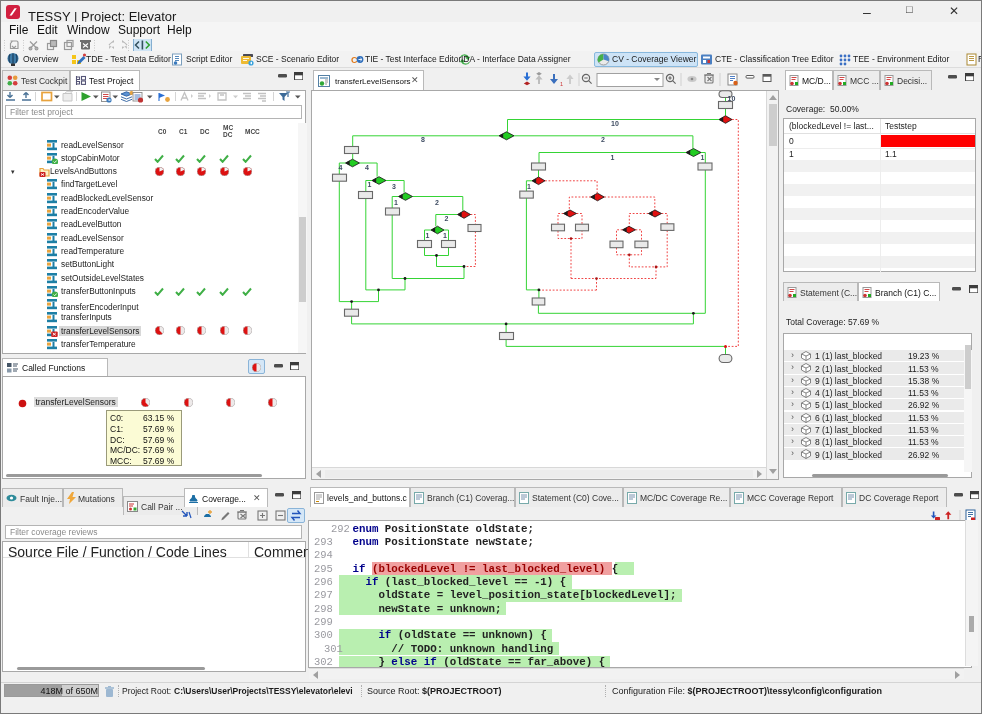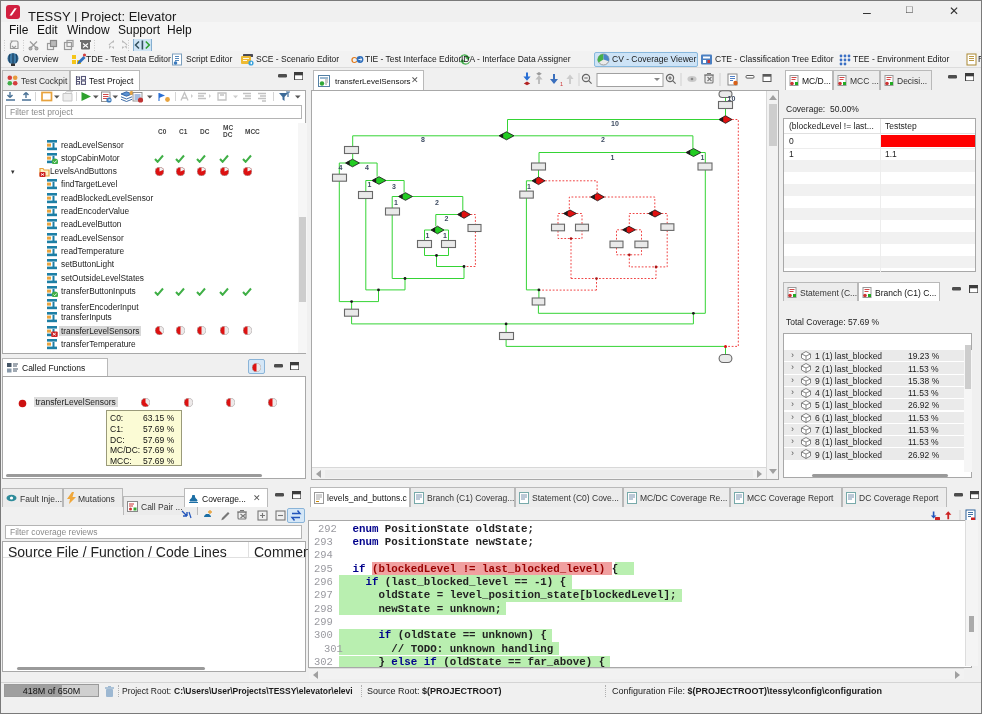--- a/index.html
+++ b/index.html
@@ -955,21 +955,21 @@
       <rect x="7" y="8" width="5" height="4" rx="0.5" fill="#c22"></rect>
       <path d="M20 11 v-5 l-2.5 0 3.5-4 3.5 4 -2.5 0 v5 z" fill="#c22" transform="scale(0.9) translate(1.5,0.5)"></path>
       <path d="M32 1 v11" stroke="#d0d0d0"></path>
       <rect x="38" y="1" width="9" height="11" fill="#fff" stroke="#2a6099"></rect>
         <path d="M40 3.5 h5 M40 5.5 h5 M40 7.5 h3" stroke="#2a6099" stroke-width="0.9"></path>
         <rect x="43" y="8.5" width="4" height="3.5" fill="#c22"></rect>
     </svg>
 
     <div class="abs" style="left:0;top:34px;width:664px;height:148px;background:#fff;border:1px solid #a8a8a8;overflow:hidden;font-family:'Liberation Mono',monospace;font-size:10.8px;font-weight:bold">
       <div id="code" class="abs" style="left:0;top:1px;width:664px">
-          <span class="abs" style="left:9px;top:0.50px;width:21px;color:#9a9aa0;font-size:10.5px;font-weight:normal">292</span>
+          <span class="abs" style="left:22px;top:0.50px;width:21px;color:#9a9aa0;font-size:10.5px;font-weight:normal">292</span>
           <span class="abs" style="left:30.5px;top:0.50px;color:#222;white-space:pre">&nbsp;&nbsp;<span style="color:#00008b">enum</span>&nbsp;PositionState&nbsp;oldState;</span>
           <span class="abs" style="left:5px;top:13.85px;width:21px;color:#9a9aa0;font-size:10.5px;font-weight:normal">293</span>
           <span class="abs" style="left:30.5px;top:13.85px;color:#222;white-space:pre">&nbsp;&nbsp;<span style="color:#00008b">enum</span>&nbsp;PositionState&nbsp;newState;</span>
           <span class="abs" style="left:5px;top:27.20px;width:21px;color:#9a9aa0;font-size:10.5px;font-weight:normal">294</span>
           <span class="abs" style="left:5px;top:40.55px;width:21px;color:#9a9aa0;font-size:10.5px;font-weight:normal">295</span>
           <div class="abs" style="left:62.9px;top:40.05px;width:240px;height:13.35px;background:#f0a0a0"></div>
           <div class="abs" style="left:306px;top:40.05px;width:19px;height:13.35px;background:#b9efb0"></div>
           <span class="abs" style="left:30.5px;top:40.55px;color:#222;white-space:pre">&nbsp;&nbsp;<span style="color:#00008b">if</span>&nbsp;<span style="color:#990000">(blockedLevel&nbsp;!=&nbsp;last_blocked_level)</span>&nbsp;{</span>
           <div class="abs" style="left:30px;top:53.40px;width:233px;height:13.35px;background:#b9efb0"></div>
           <span class="abs" style="left:5px;top:53.90px;width:21px;color:#9a9aa0;font-size:10.5px;font-weight:normal">296</span>
@@ -1002,21 +1002,21 @@
         </svg>
       <svg class="abs" style="left:644px;top:2px" width="8" height="8">
           <path d="M2 0 l5 4 -5 4 z" fill="#a0a0a0"></path>
         </svg>
     </div>
   </div>
 
   <div id="statusbar" class="abs" style="left:1px;top:682px;width:980px;height:16px;background:#f0f0f0;border-top:1px solid #d4d4d4;font-size:9px">
     <div class="abs" style="left:3px;top:1px;width:95px;height:13px;border:1px solid #9a9a9a;background:#cfcfcf">
       <div class="abs" style="left:0;top:0;width:57px;height:11px;background:#9f9f9f"></div>
-      <span class="abs" style="left:0;top:1px;width:93px;text-align:center;color:#111">418M of 650M</span>
+      <span class="abs" style="left:0;top:1px;width:93px;text-align:right;color:#111">418M of 650M</span>
     </div>
     <svg class="abs" style="left:104px;top:3px" width="9" height="11" viewBox="0 0 9 11">
       <rect x="1" y="3" width="7" height="8" rx="1" fill="#9db8d2"></rect>
       <rect x="0" y="1.2" width="9" height="1.6" fill="#9db8d2"></rect>
       <rect x="3" y="0" width="3" height="1.5" fill="#9db8d2"></rect>
     </svg>
     <div class="dot3" style="left:117px;top:2px;height:12px"></div>
     <span class="abs" style="left:121px;top:3px;font-size:8.5px">Project Root:&nbsp;</span>
     <span class="abs" style="left:173px;top:3px;width:181px;overflow:hidden;white-space:nowrap;font-weight:bold;font-size:8.5px">C:\Users\User\Projects\TESSY\elevator\elevi</span>
     <div class="dot3" style="left:360px;top:2px;height:12px"></div>

